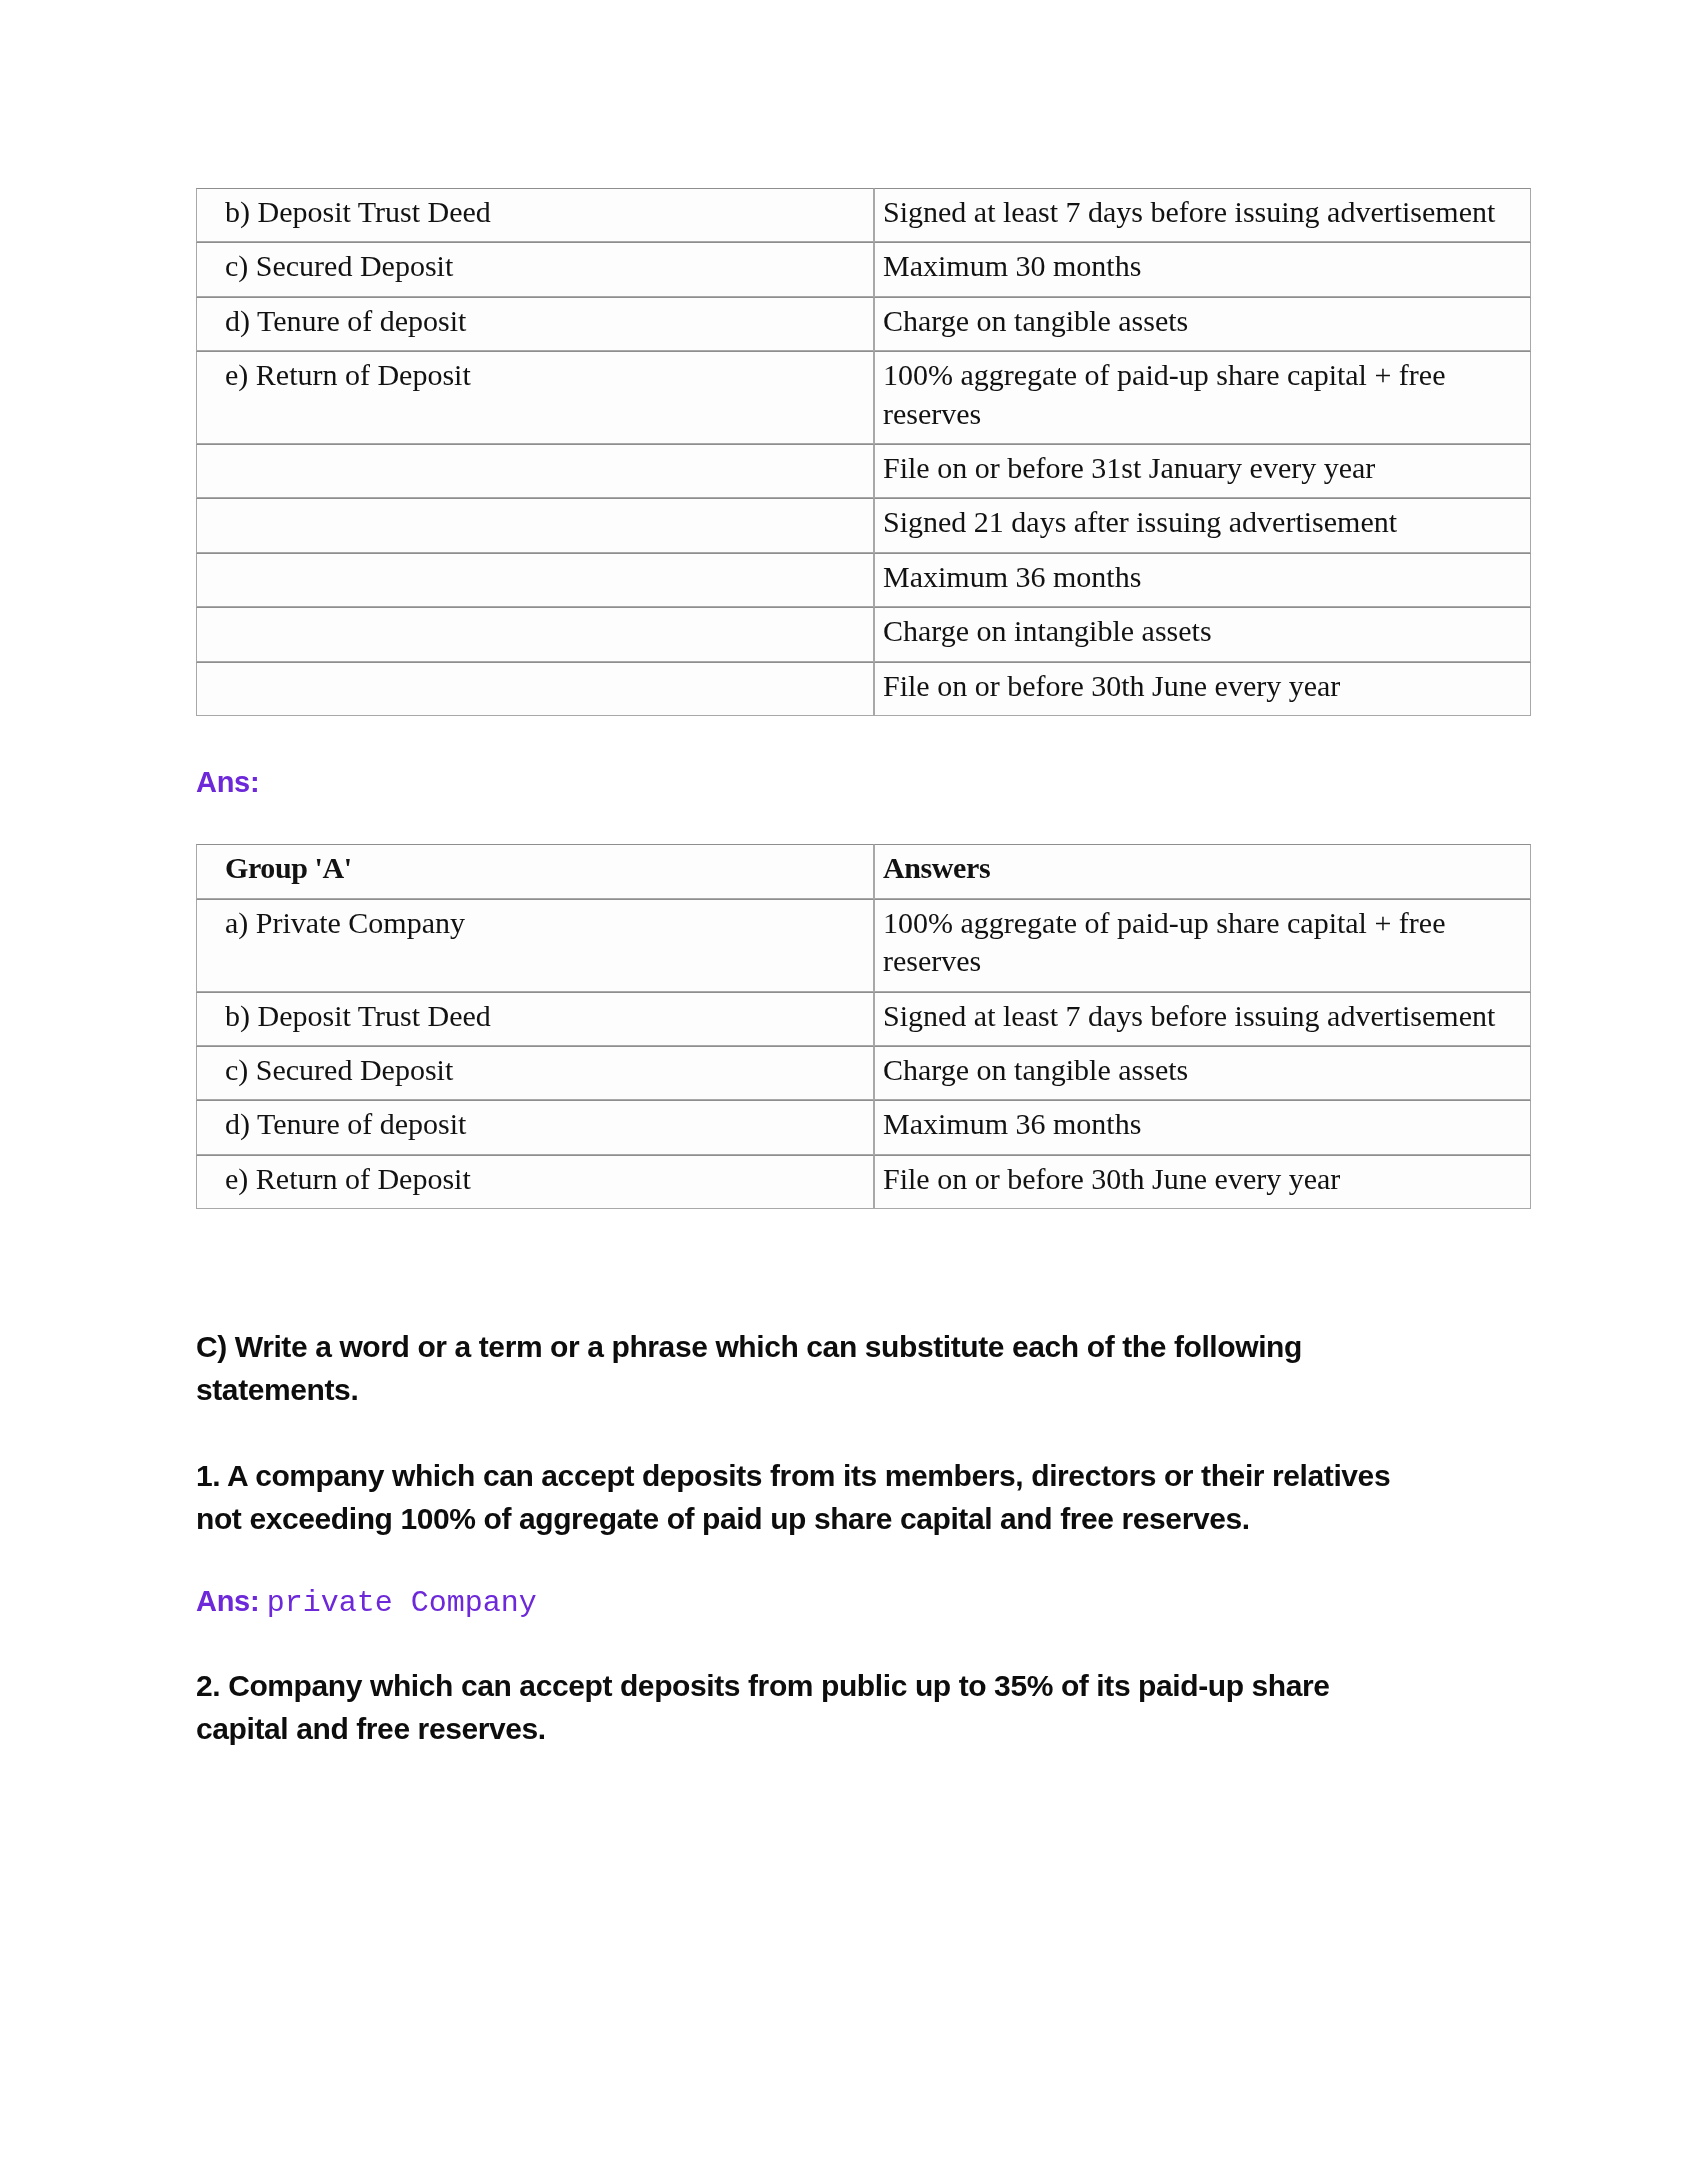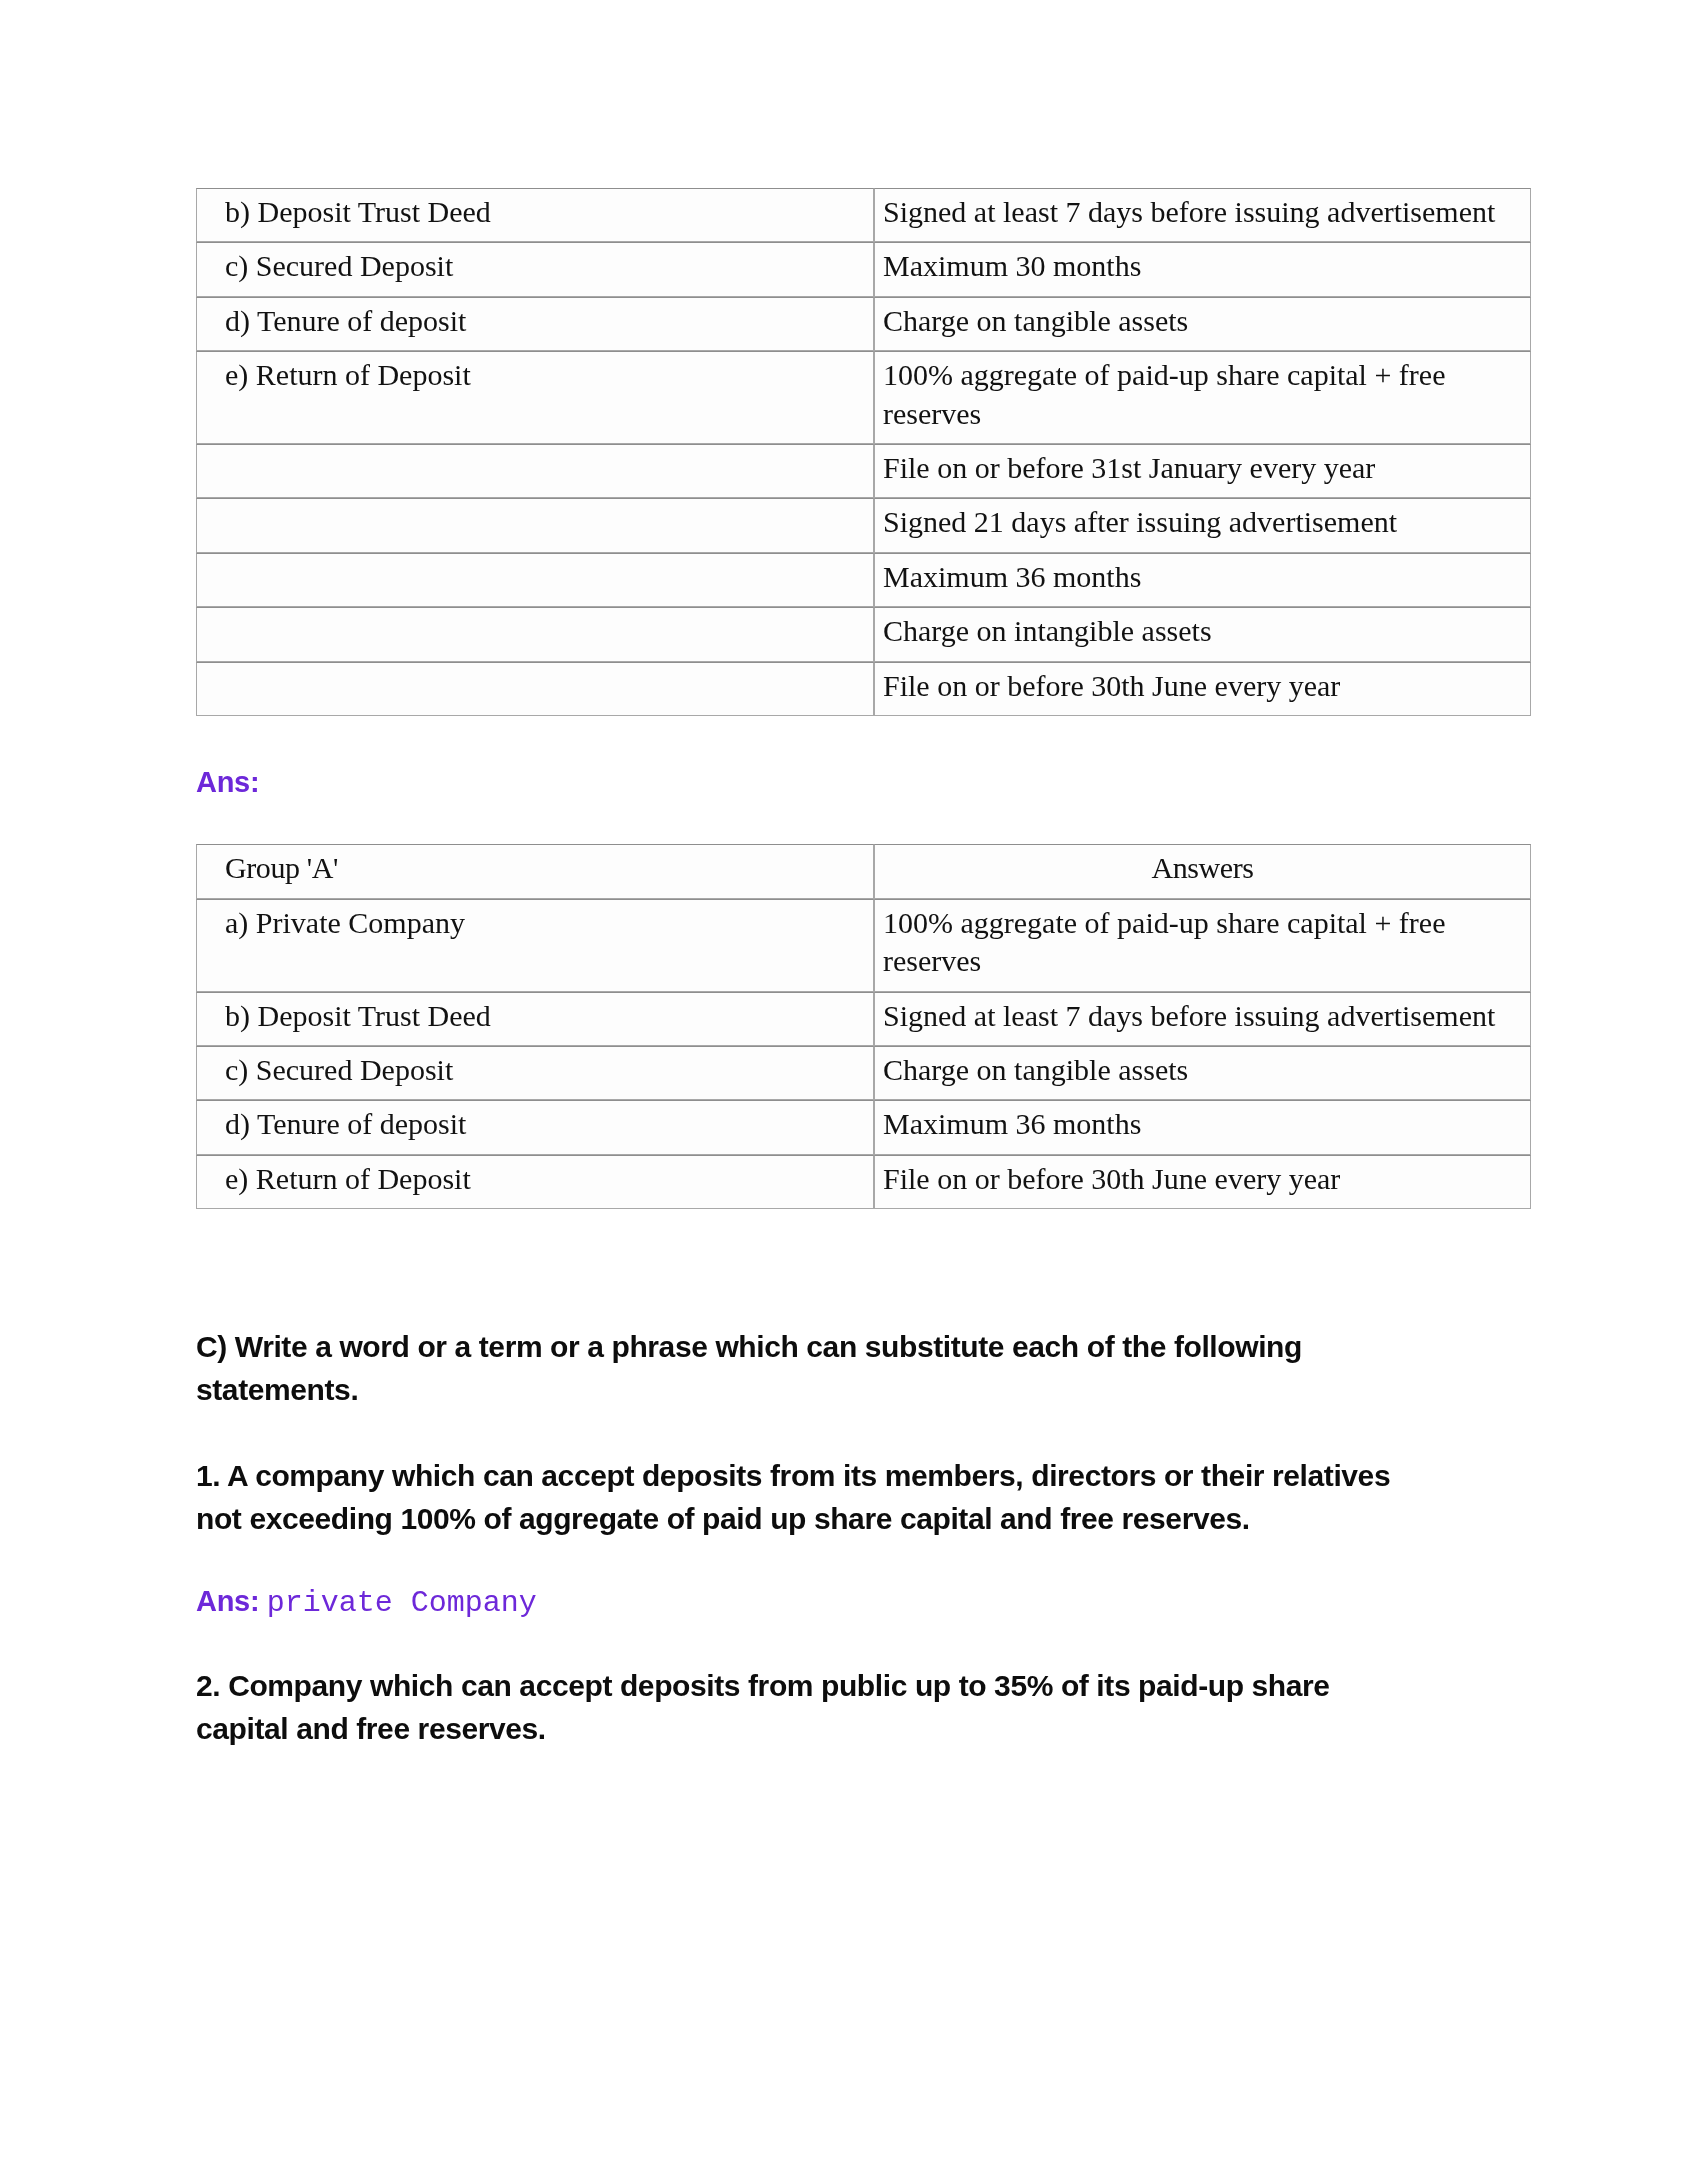--- a/index.html
+++ b/index.html
@@ -50,29 +50,29 @@
     font-family: "Liberation Serif", "DejaVu Serif", serif;
     color: #121212;
     background: #fdfdfd;
   }
   table.doc-table td.col-left  { width: 640px; padding-left: 28px; }
   table.doc-table td.col-right { width: 639px; }
 
   td.blank { }
 
   td.hdr {
-    font-weight: normal;
+    font-weight: bold;
     font-family: "Liberation Sans", "DejaVu Sans", sans-serif;
     font-size: 29px;
     font-stretch: condensed;
     letter-spacing: -0.4px;
     padding-bottom: 26px;
     margin-left: 12px;
   }
-  td.hdr-center { text-align: center; }
+  td.hdr-center { }
 
   .tall { padding-bottom: 30px; }
 
   
   .ans-line {
     font-size: 30px;
     line-height: 1.35;
     margin: 0;
     color: #6d28d9;
   }

